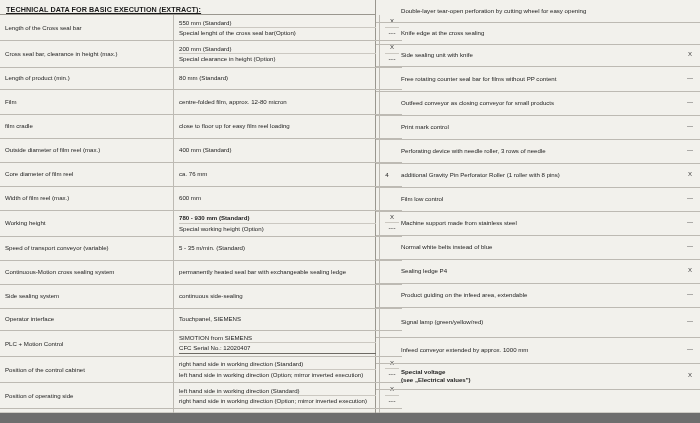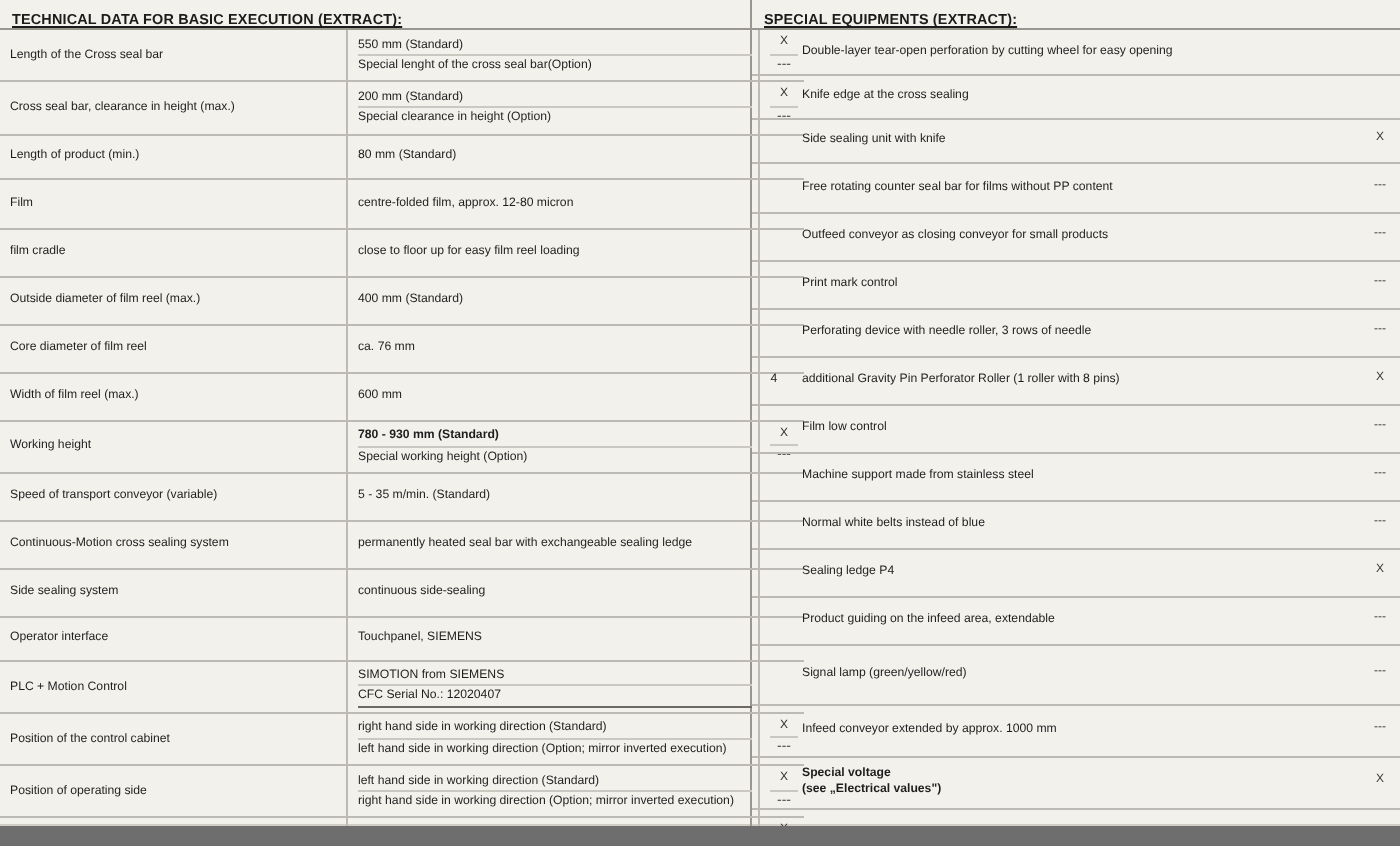--- a/index.html
+++ b/index.html
@@ -230,21 +230,20 @@
               <span class="ln top mark">X</span>
               <span class="ln dash">---</span>
             </div>
           </td>
         </tr>
       </tbody>
         </table>
     </div>
 
     <div class="col-right">
-      <div class="hdr">SPECIAL EQUIPMENTS (EXTRACT):</div>
       <table>
         <tbody>
             <tr style="height:22px">
           <td class="r0"></td>
           <td class="r1">Double-layer tear-open perforation by cutting wheel for easy opening</td>
           <td class="r2"></td>
         </tr>
         <tr style="height:22px">
           <td class="r0"></td>
           <td class="r1">Knife edge at the cross sealing</td>

